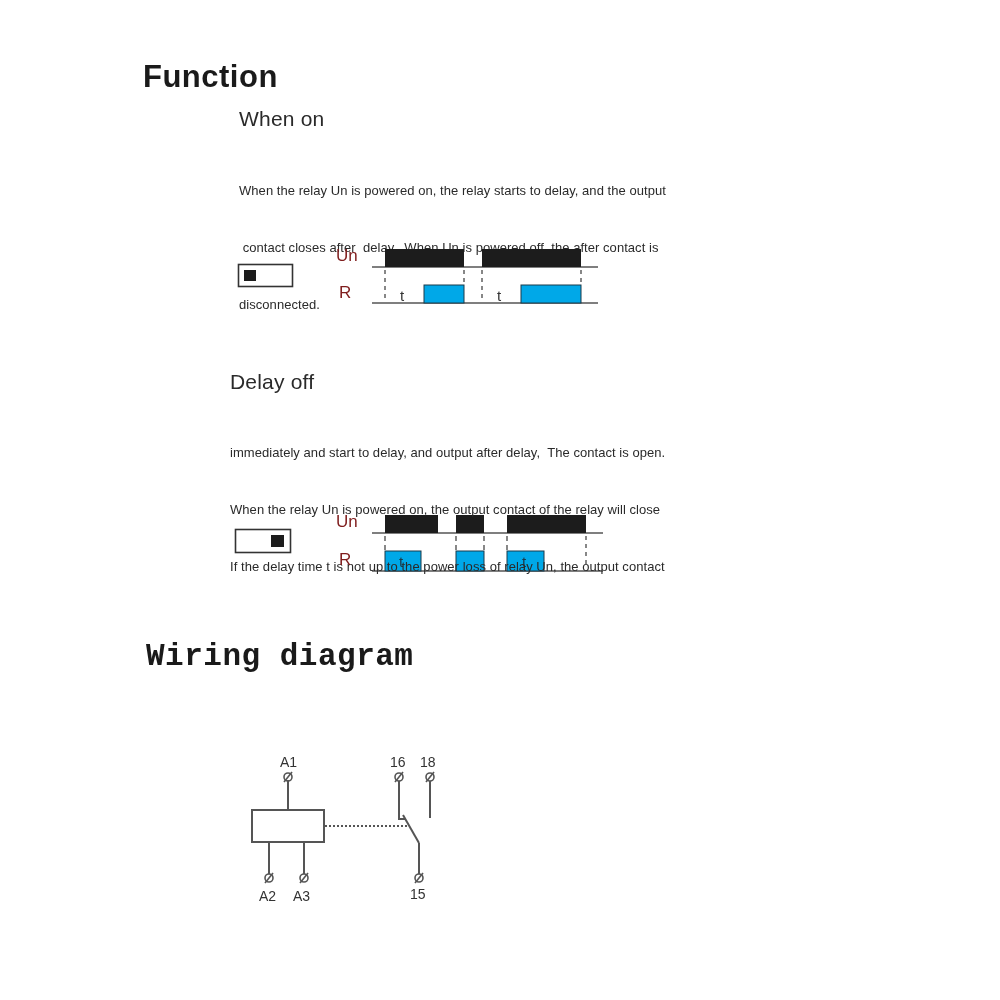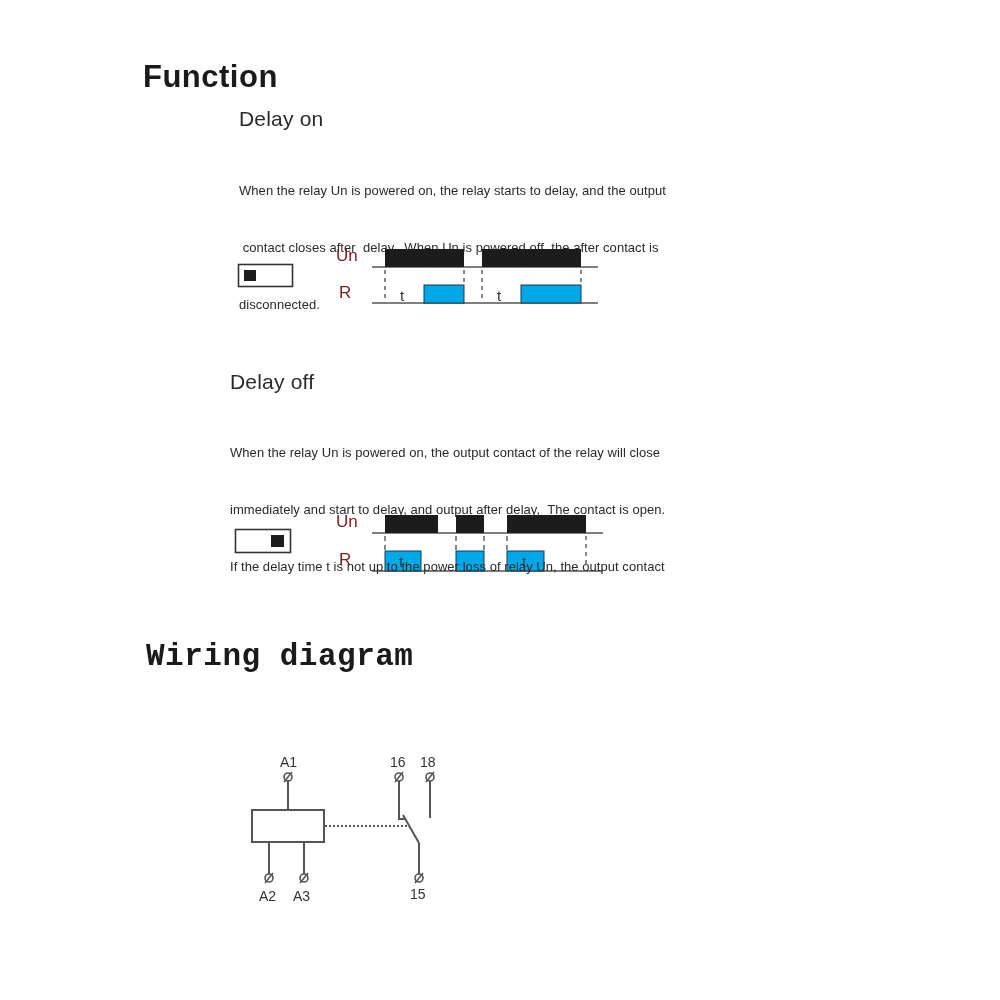--- a/index.html
+++ b/index.html
@@ -10,21 +10,21 @@
   .h2 { font-size: 21px; color: #2a2a2a; white-space: nowrap; letter-spacing: 0.2px; }
   .para { font-size: 13px; line-height: 19px; color: #2a2a2a; white-space: pre; letter-spacing: 0.05px; }
   .sig-label { font-size: 17px; color: #7f1d1d; font-family: "Liberation Sans", sans-serif; }
   svg text { font-family: "Liberation Sans", sans-serif; }
 </style>
 </head>
 <body>
 
 <div class="abs h1" style="left:143px; top:59px;">Function</div>
 
-<div class="abs h2" style="left:239px; top:107px;">Delay on</div>
+<div class="abs h2" style="left:239px; top:107px;">When on</div>
 <div class="abs para" style="left:239px; top:143px;">
   <div>When the relay Un is powered on, the relay starts to delay, and the output</div>
   <div> contact closes after  delay.  When Un is powered off, the after contact is</div>
   <div>disconnected.</div>
 </div>
 
 <svg class="abs" style="left:0; top:0;" width="1000" height="1000">
 
   <g>
     <rect x="238.5" y="264.5" width="54" height="22" fill="#fff" stroke="#333" stroke-width="1.6"></rect>
@@ -126,22 +126,22 @@
         <line x1="415" y1="883" x2="423" y2="873"></line>
       </g>
   </g>
 </svg>
 
 <div class="abs sig-label" style="left:336px; top:246px;">Un</div>
 <div class="abs sig-label" style="left:339px; top:283px;">R</div>
 
 <div class="abs h2" style="left:230px; top:370px;">Delay off</div>
 <div class="abs para" style="left:230px; top:405px;">
+  <div>immediately and start to delay, and output after delay,  The contact is open.</div>
   <div>When the relay Un is powered on, the output contact of the relay will close</div>
-  <div>immediately and start to delay, and output after delay,  The contact is open.</div>
   <div>If the delay time t is not up to the power loss of relay Un, the output contact</div>
 </div>
 
 <div class="abs sig-label" style="left:336px; top:512px;">Un</div>
 <div class="abs sig-label" style="left:339px; top:550px;">R</div>
 
 <div class="abs h1" style="left:146px; top:639px;font-family:Liberation Mono, monospace;">Wiring diagram</div>
 
 <div class="abs" style="left:280px; top:754px; font-size:14px; color:#333;">A1</div>
 <div class="abs" style="left:259px; top:888px; font-size:14px; color:#333;">A2</div>

